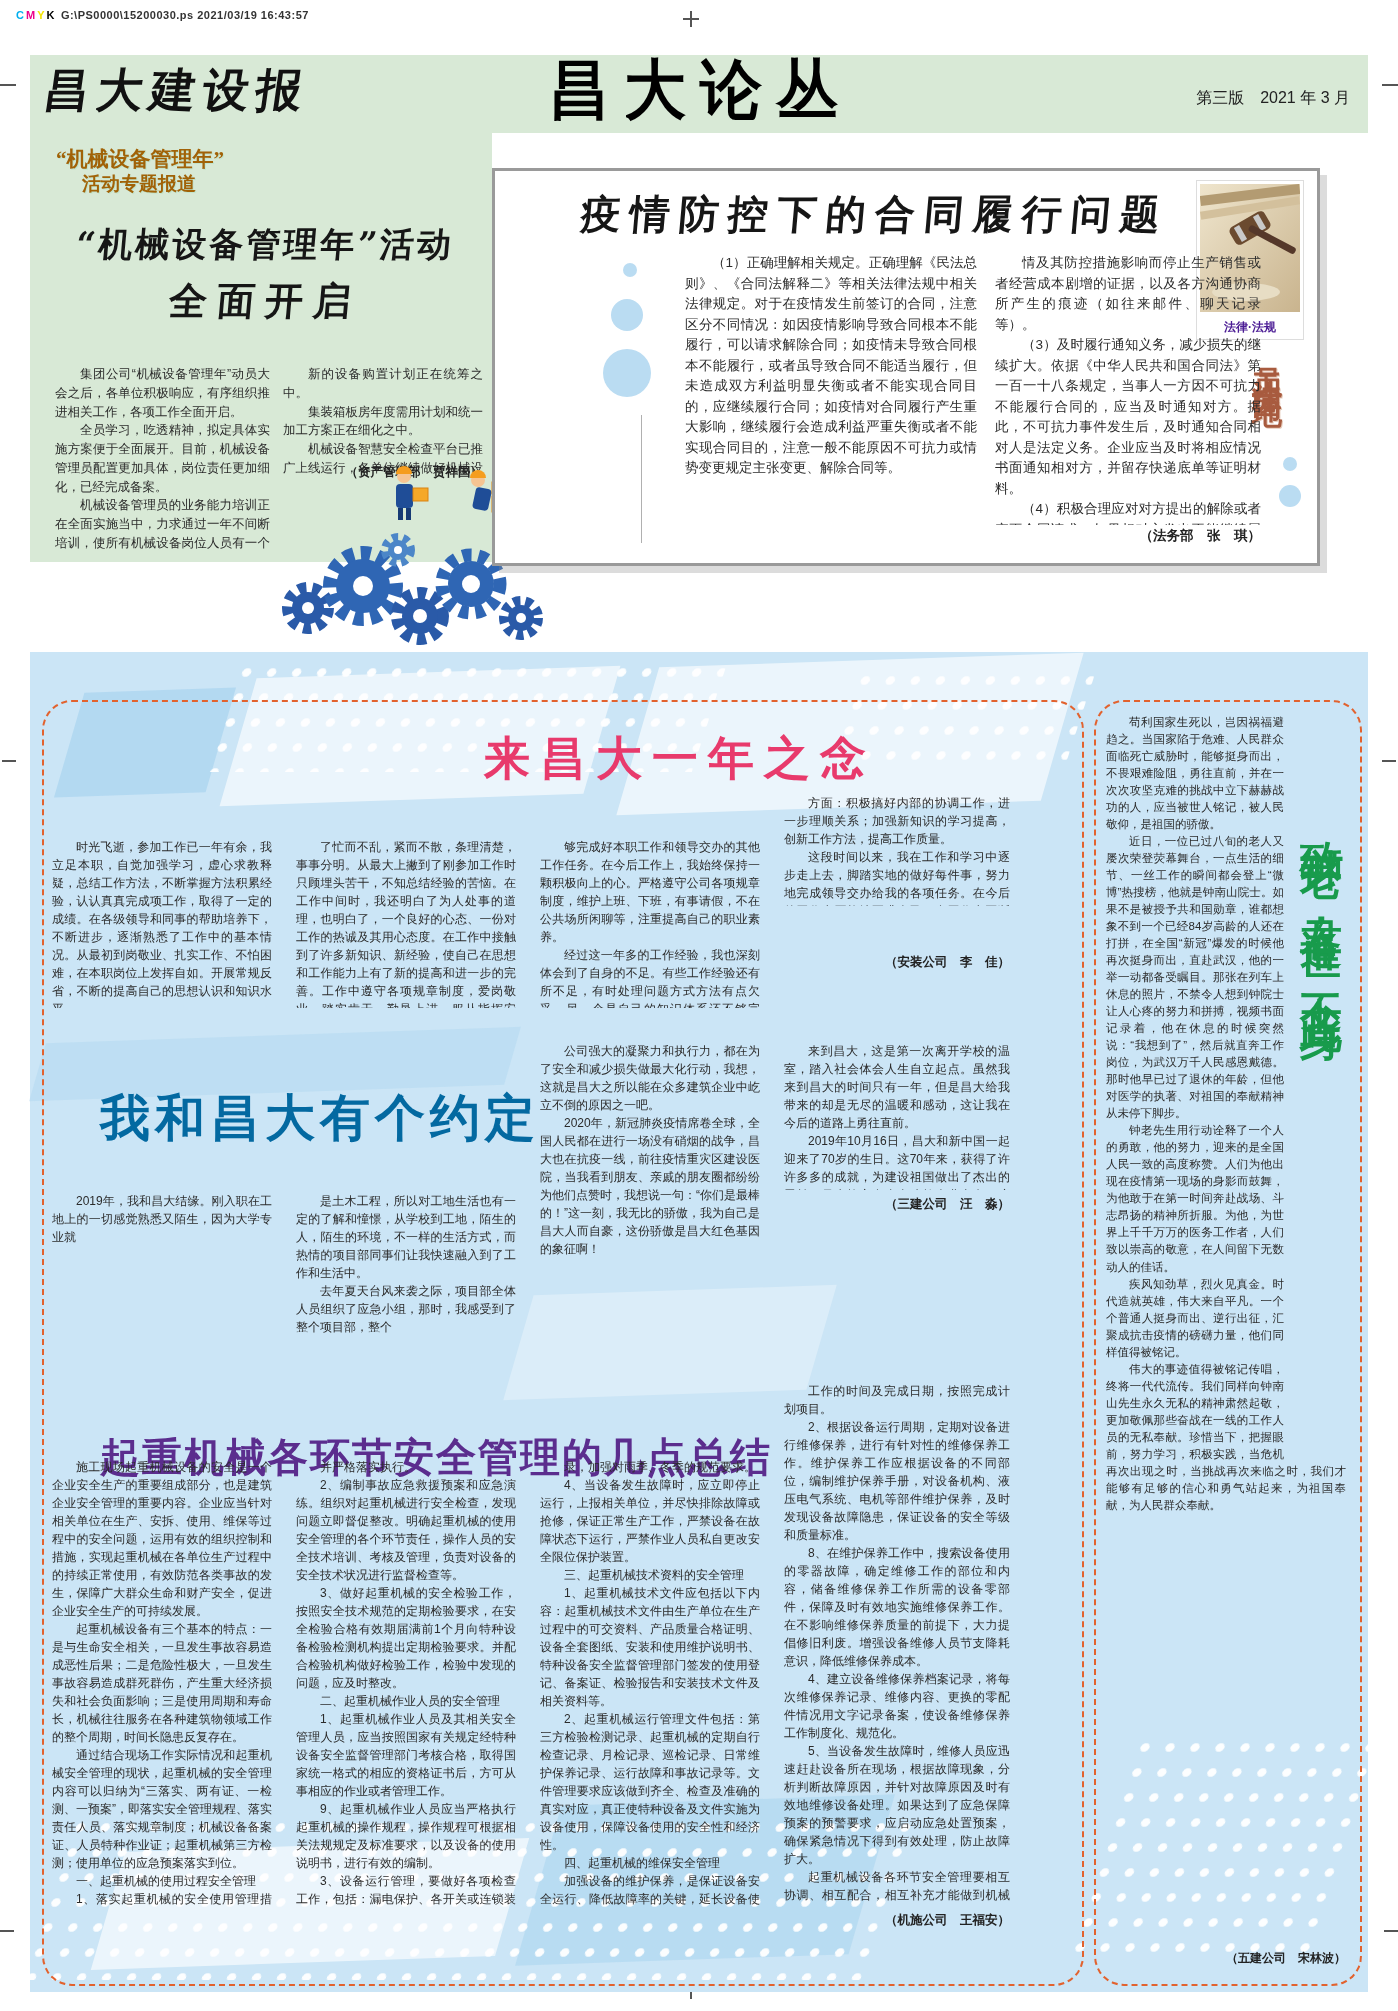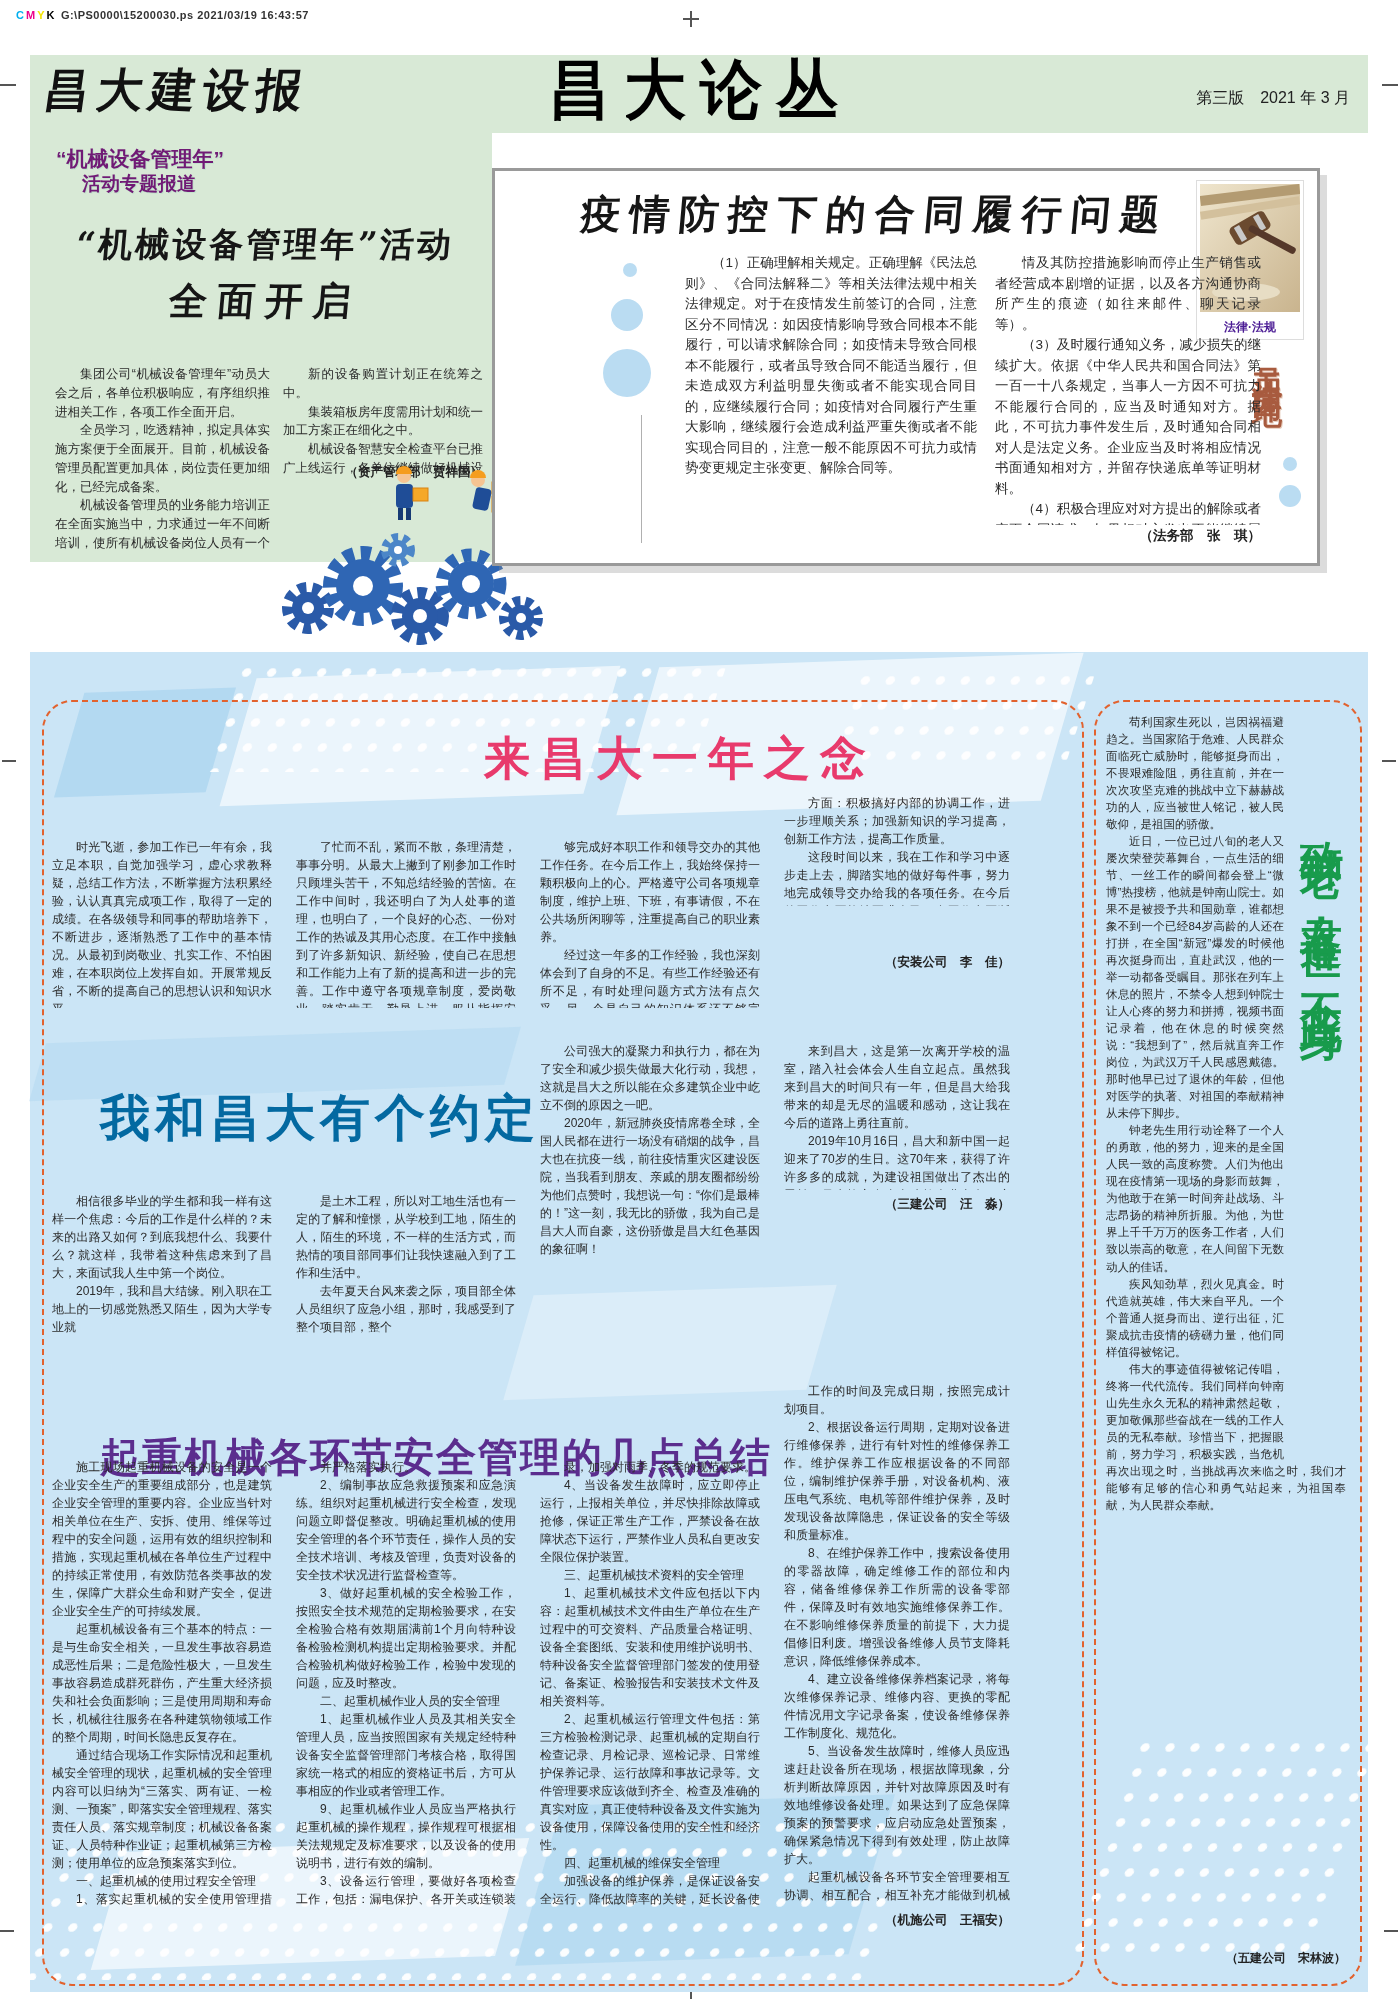--- a/index.html
+++ b/index.html
@@ -10,21 +10,21 @@
   .cmyk span{font-weight:bold;font-size:11px;margin-right:2px;}
   .fileinfo{font-size:9px;color:#333;letter-spacing:.5px;}
   .mark{position:absolute;background:#555;}
   
   .green{background:#d8e9d6;}
   .paper-name{font-family:"DejaVu Serif",serif;font-weight:900;font-size:46px;letter-spacing:7px;
               transform:skewX(-8deg);color:#111;}
   .section-title{font-weight:900;font-size:62px;letter-spacing:14px;color:#000;transform:scaleY(1.05);}
   .edition{font-size:16px;color:#222;text-align:right;}
   
-  .badge{color:#701a75;font-weight:900;line-height:1.25;text-shadow:1px 1px 0 #c2e4cd;}
+  .badge{color:#a16207;font-weight:900;line-height:1.25;text-shadow:1px 1px 0 #c2e4cd;font-family:Liberation Serif, serif;}
   .badge .b1{font-size:21px;}
   .badge .b2{font-size:19px;padding-left:26px;}
   .callig{font-family:"DejaVu Serif",serif;font-weight:900;color:#161616;transform:skewX(-5deg);}
   .mach-h1{font-size:34px;letter-spacing:3px;text-align:center;}
   .mach-h2{font-size:38px;letter-spacing:10px;text-align:center;margin-top:8px;}
   
   .col{position:absolute;text-align:justify;color:#2b2b2b;overflow:hidden;font-size:12px;line-height:1.5;}
   .col p{margin:0;text-indent:2em;}
   .byline{font-weight:bold;text-align:right;padding-right:4px;margin-top:4px;}
   
@@ -222,21 +222,20 @@
       <p>经过这一年多的工作经验，我也深刻体会到了自身的不足。有些工作经验还有所不足，有时处理问题方式方法有点欠妥。另一个是自己的知识体系还不够完备，习惯按经验办事，不善于创新，更好地开展和实践中慢慢积累。针对工作中存在的不足，做好以下几个</p>
     </div>
   <div class="col" style="left:784px;top:794px;width:226px;height:112px;">
       <p>方面：积极搞好内部的协调工作，进一步理顺关系；加强新知识的学习提高，创新工作方法，提高工作质量。</p>
       <p>这段时间以来，我在工作和学习中逐步走上去，脚踏实地的做好每件事，努力地完成领导交办给我的各项任务。在今后的工作中严格地要求自己，在工作中不断创新，实现更高的人生目标。</p>
     </div>
   <div class="abs byline" style="left:784px;top:950px;width:226px;font-size:12.5px;">（安装公司　李　佳）</div>
 
   <div class="abs hB" style="left:100px;top:1085px;">我和昌大有个约定</div>
   <div class="col" style="left:52px;top:1192px;width:220px;height:146px;">
-      <p>相信很多毕业的学生都和我一样有这样一个焦虑：今后的工作是什么样的？未来的出路又如何？到底我想什么、我要什么？就这样，我带着这种焦虑来到了昌大，来面试我人生中第一个岗位。</p>
       <p>2019年，我和昌大结缘。刚入职在工地上的一切感觉熟悉又陌生，因为大学专业就</p>
     </div>
   <div class="col" style="left:296px;top:1192px;width:220px;height:146px;">
       <p>是土木工程，所以对工地生活也有一定的了解和憧憬，从学校到工地，陌生的人，陌生的环境，不一样的生活方式，而热情的项目部同事们让我快速融入到了工作和生活中。</p>
       <p>去年夏天台风来袭之际，项目部全体人员组织了应急小组，那时，我感受到了整个项目部，整个</p>
     </div>
   <div class="col" style="left:540px;top:1042px;width:220px;height:296px;">
       <p>公司强大的凝聚力和执行力，都在为了安全和减少损失做最大化行动，我想，这就是昌大之所以能在众多建筑企业中屹立不倒的原因之一吧。</p>
       <p>2020年，新冠肺炎疫情席卷全球，全国人民都在进行一场没有硝烟的战争，昌大也在抗疫一线，前往疫情重灾区建设医院，当我看到朋友、亲戚的朋友圈都纷纷为他们点赞时，我想说一句：“你们是最棒的！”这一刻，我无比的骄傲，我为自己是昌大人而自豪，这份骄傲是昌大红色基因的象征啊！</p>
     </div>

